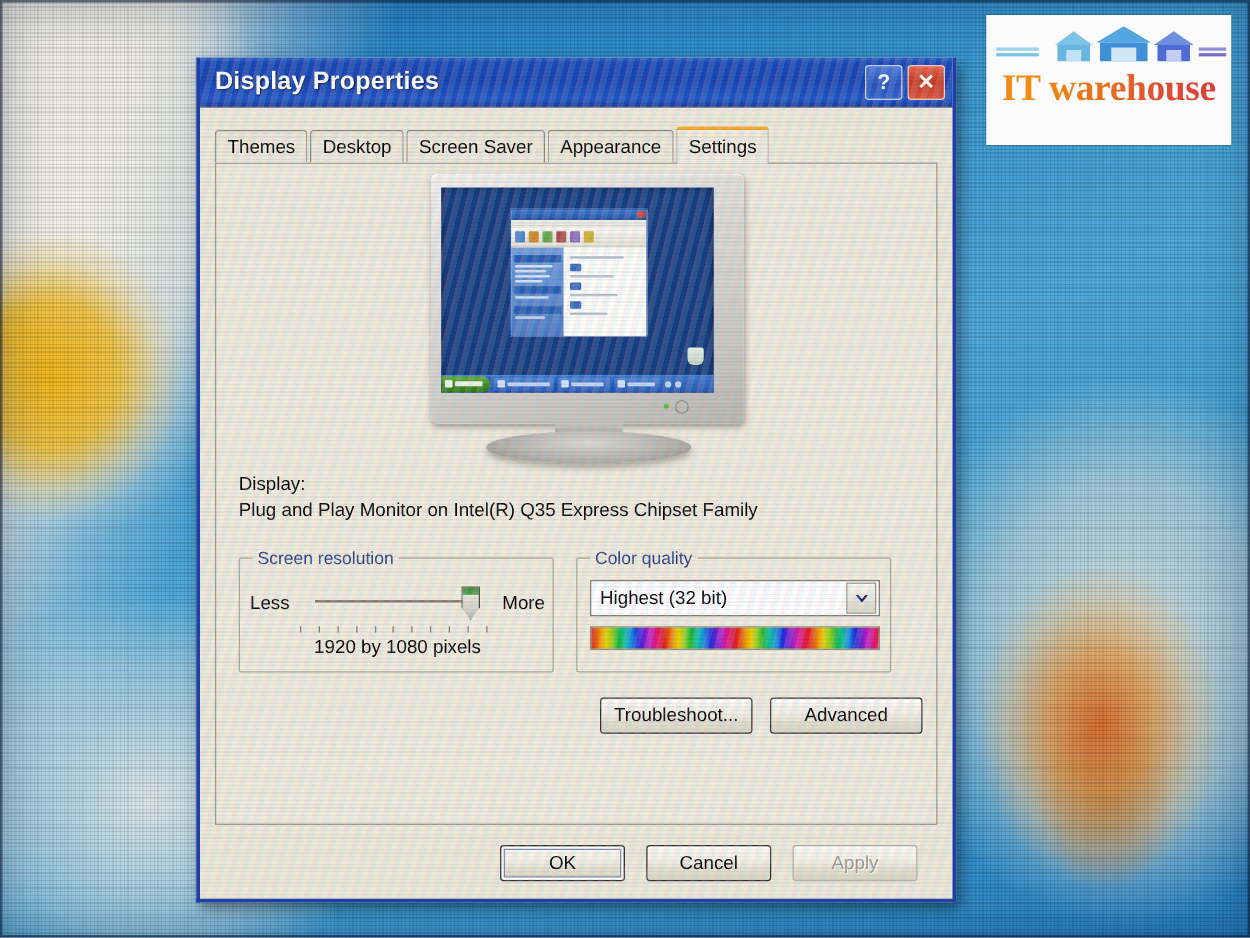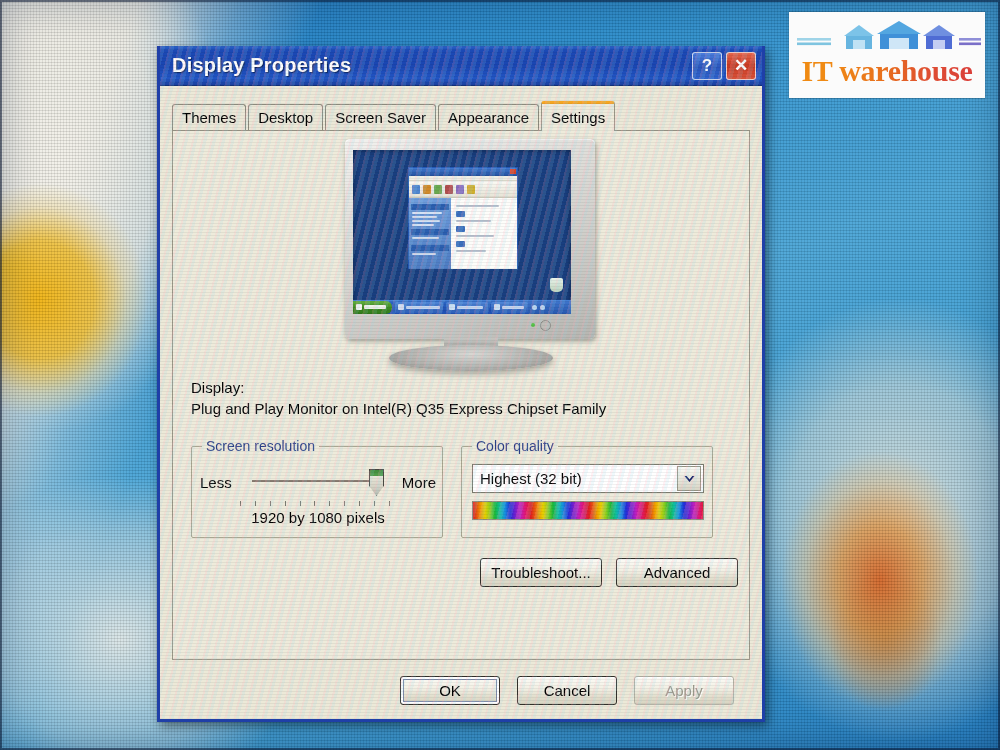--- a/index.html
+++ b/index.html
@@ -44,21 +44,21 @@
   
   #photo-edge {
     position: absolute; inset: 0;
     box-shadow: inset 0 0 0 2px rgba(8,20,48,.55), inset 0 0 38px rgba(10,25,60,.30);
     pointer-events: none;
   }
 
   
   #logo {
     position: absolute; left: 789px; top: 12px;
-    width: 196px; height: 86px;
+    width: 196px; height: 104px;
     background: #fbfbfb;
     box-shadow: 0 0 2px rgba(0,0,0,.35);
     overflow: hidden;
   }
   #logo-houses {
     position: absolute; left: 0; top: 6px; width: 196px; height: 40px;
   }
   #logo-text {
     position: absolute; left: 0; top: 42px; width: 196px;
     text-align: center;

